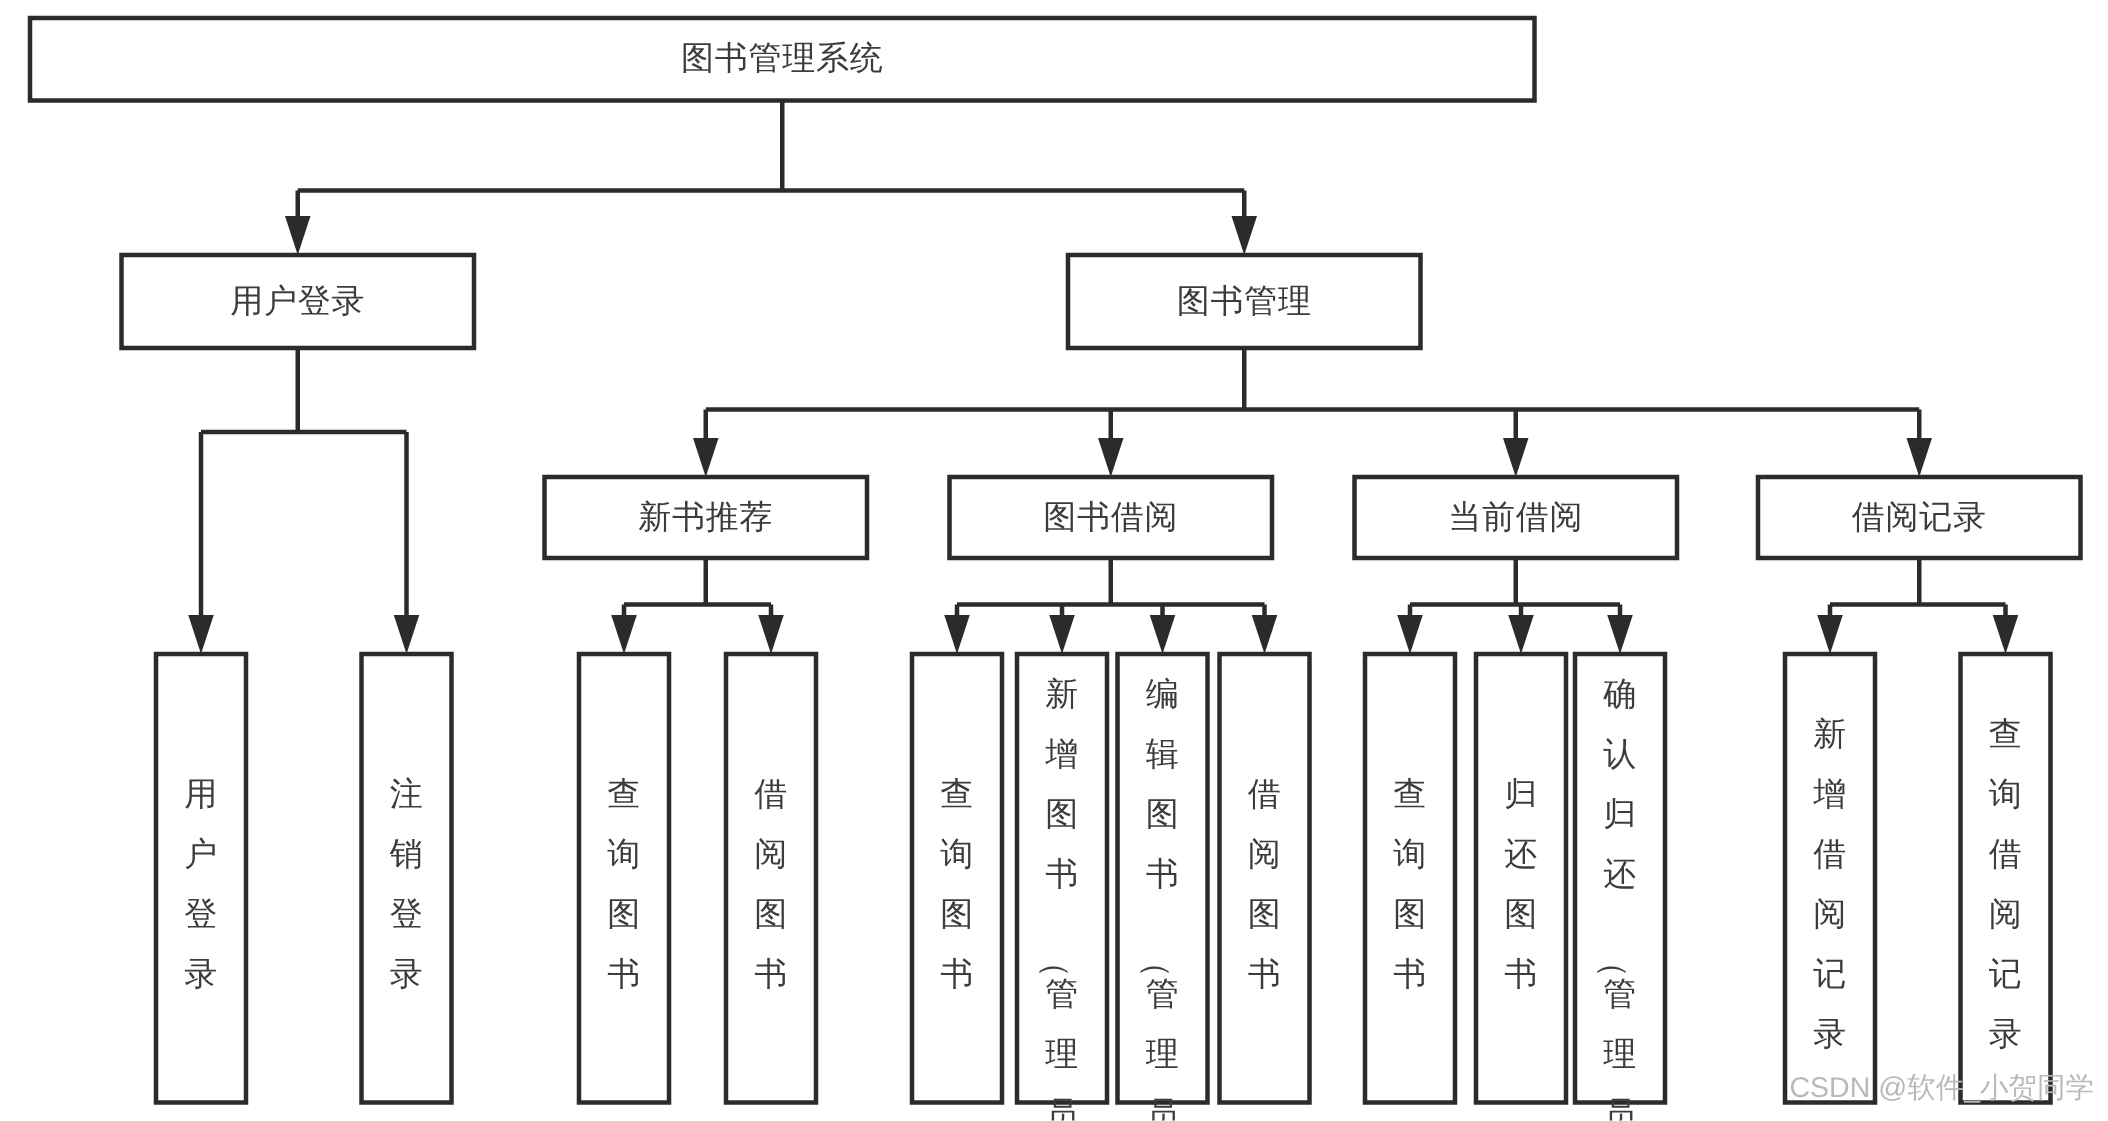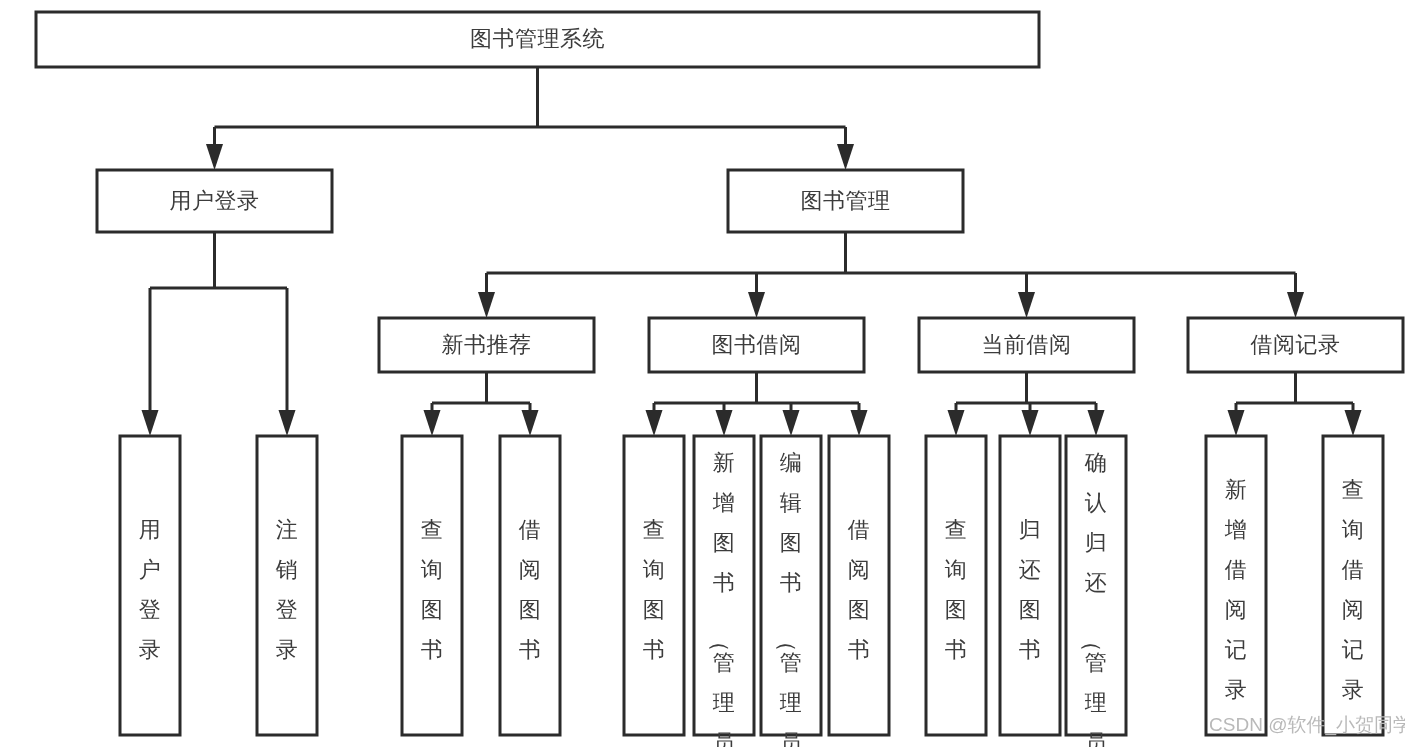--- a/index.html
+++ b/index.html
@@ -10,21 +10,21 @@
   }
   body {
     width: 1405px;
     height: 747px;
     position: relative;
     overflow: hidden;
     font-family: "Liberation Sans", "DejaVu Sans", sans-serif;
   }
   #diagram-root {
     position: absolute;
-    left: 16px;
+    left: 0;
     top: 0;
     width: 1165px;
     height: 747px;
   }
   svg.diagram-canvas {
     display: block;
     width: 1405px;
     height: 747px;
     background: #ffffff;
   }

